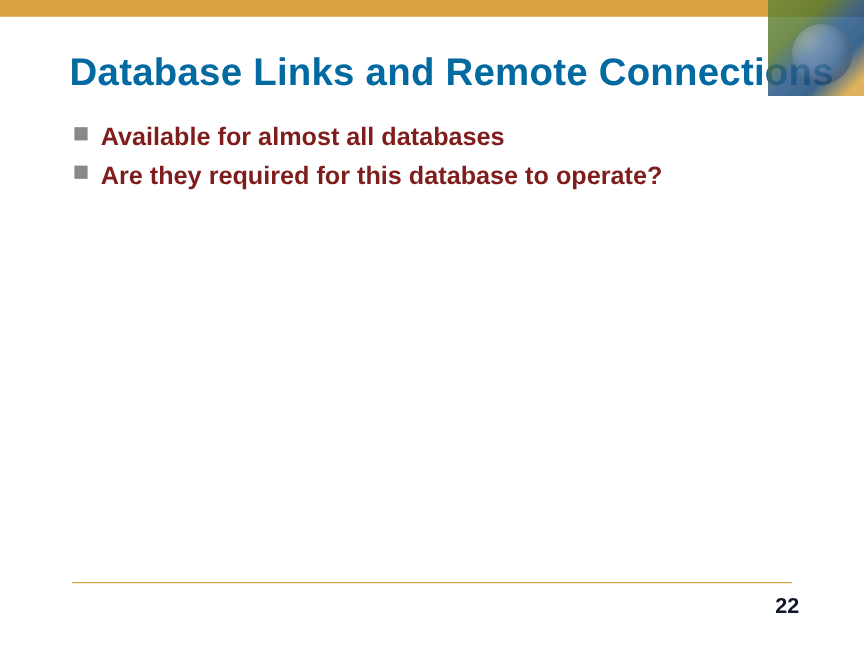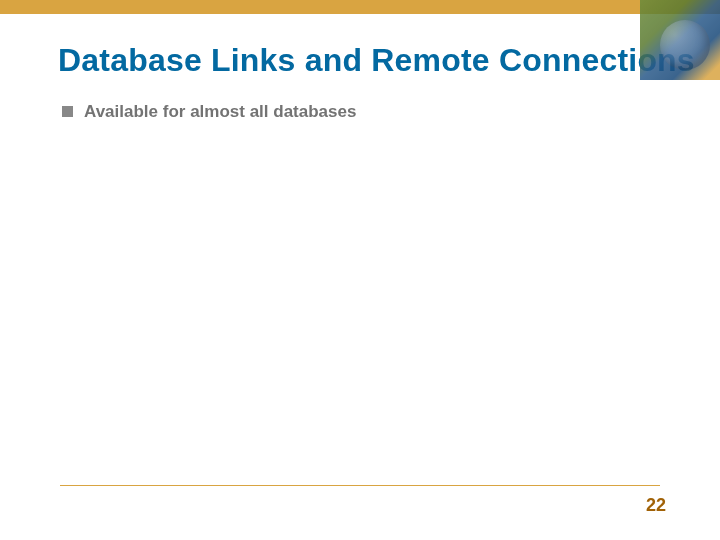--- a/index.html
+++ b/index.html
@@ -48,23 +48,23 @@
       letter-spacing: 0.2px;
     }
     .bullets {
       list-style: none;
       margin-left: 62px;
       margin-right: 60px;
     }
     .bullets li {
       position: relative;
       padding-left: 22px;
-      font-size: 17px;
+      font-size: 21px;
       font-weight: bold;
-      color: #737373;
+      color: #7f1d1d;
       line-height: 1.35;
       margin-bottom: 4px;
     }
     .bullets li::before {
       content: "";
       position: absolute;
       left: 0;
       top: 5px;
       width: 11px;
       height: 11px;
@@ -77,29 +77,30 @@
       right: 60px;
       height: 1px;
       background: #d9a441;
     }
     .page-number {
       position: absolute;
       bottom: 24px;
       right: 54px;
       font-size: 18px;
       font-weight: bold;
-      color: #a16207;
+      color: #0f172a;
     }
   </style>
 </head>
 <body>
 
 <div class="top-bar"></div>
 <div class="corner-graphic"></div>
 
 <h1 class="title">Database Links and Remote Connections</h1>
 
 <ul class="bullets">
   <li>Available for almost all databases</li>
+  <li>Are they required for this database to operate?</li>
 </ul>
 
 <div class="footer-line"></div>
 <div class="page-number">22</div>
 
 </body></html>

